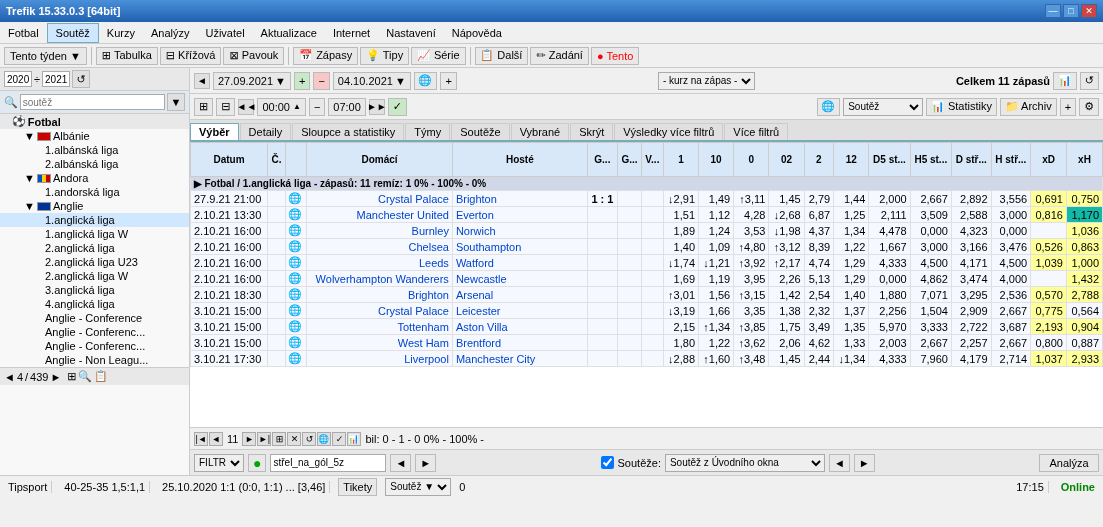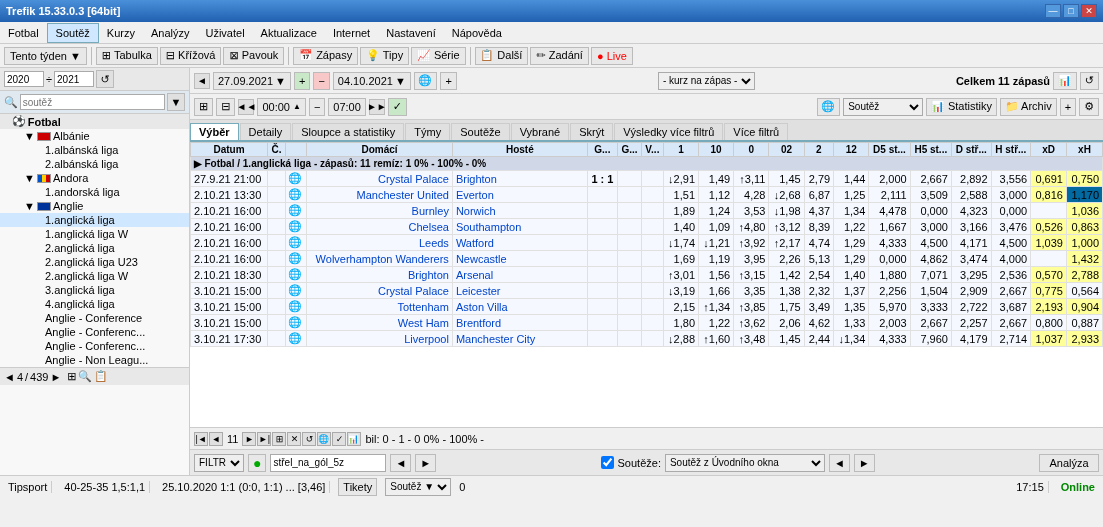--- a/index.html
+++ b/index.html
@@ -64,21 +64,21 @@
       border-right: 1px solid #ccc;
       background: #f8f8f8;
       overflow-y: auto;
       flex-shrink: 0;
     }
     #left-panel .year-row {
       display: flex; align-items: center; padding: 2px 4px; gap: 2px; background: #e8e8e8;
       border-bottom: 1px solid #ccc;
     }
     #left-panel .year-input {
-      width: 40px; height: 16px; border: 1px solid #aaa; padding: 3px 2px; font-size: 10px;
+      width: 28px; height: 16px; border: 1px solid #aaa; padding: 3px 2px; font-size: 10px;
     }
     #left-panel .search-row {
       display: flex; align-items: center; padding: 2px 4px; background: #e0e8f0; border-bottom: 1px solid #ccc;
     }
     #left-panel .search-input {
       flex: 1; height: 16px; border: 1px solid #aaa; padding: 0 2px; font-size: 10px;
     }
     .tree-item {
       padding: 1px 4px; cursor: pointer; display: flex; align-items: center; gap: 2px;
       white-space: nowrap; overflow: hidden;
@@ -125,21 +125,21 @@
       padding: 2px 8px; border: 1px solid #ccc; border-bottom: none;
       background: #e0e0e0; cursor: pointer; margin-right: 1px; font-size: 11px;
     }
     .tab.active { background: white; border-color: #7ab; font-weight: bold; }
 
     
     #data-area { flex: 1; overflow: auto; background: white; }
     table { width: 100%; border-collapse: collapse; font-size: 10px; }
     thead tr { background: #d8e8f8; }
     th {
-      padding: 1px 3px; border: 1px solid #ccc; white-space: nowrap;
+      padding: 11px 3px; border: 1px solid #ccc; white-space: nowrap;
       font-size: 10px; font-weight: bold; cursor: pointer; text-align: center;
     }
     td { padding: 1px 3px; border: 1px solid #e0e0e0; white-space: nowrap; }
     tr:nth-child(even) { background: #f5f9ff; }
     .section-header td { background: #d0d8e8; font-weight: bold; font-size: 10px; }
     .match-home { text-align: right; }
     .match-away { text-align: left; }
     .match-link { color: #0044cc; cursor: pointer; }
     .num { text-align: right; }
 
@@ -209,21 +209,21 @@
   <div class="tb-btn">⊞ Tabulka</div>
   <div class="tb-btn">⊟ Křížová</div>
   <div class="tb-btn">⊠ Pavouk</div>
   <div class="tb-sep"></div>
   <div class="tb-btn">📅 Zápasy</div>
   <div class="tb-btn">💡 Tipy</div>
   <div class="tb-btn">📈 Série</div>
   <div class="tb-sep"></div>
   <div class="tb-btn">📋 Další</div>
   <div class="tb-btn">✏ Zadání</div>
-  <div class="tb-btn" style="color:red;">● Live</div>
+  <div class="tb-btn" style="color:red;">● Tento</div>
 </div>
 
 <div id="content">
 
   <div id="left-panel">
     <div class="year-row">
       <input class="year-input" type="text" value="2020" style="">
       <span>÷</span>
       <input class="year-input" type="text" value="2021" style="">
       <div class="icon-btn">↺</div>
@@ -437,21 +437,21 @@
               <td class="num">1,12</td>
               <td class="num">4,28</td>
               <td class="num">↓2,68</td>
               <td class="num">6,87</td>
               <td class="num">1,25</td>
               <td class="num">2,111</td>
               <td class="num">3,509</td>
               <td class="num">2,588</td>
               <td class="num">3,000</td>
               <td class="num" style="background: rgb(255, 255, 153);">0,816</td>
-              <td class="num" style="background: #0369a1; margin-top: 16px;">1,170</td>
+              <td class="num" style="background: #14b8a6; margin-top: 16px;">1,170</td>
             </tr>
             <tr>
               <td>2.10.21 16:00</td>
               <td></td>
               <td>🌐</td>
               <td class="match-link match-home">Burnley</td>
               <td class="match-link match-away">Norwich</td>
               <td></td>
               <td></td>
               <td></td>

